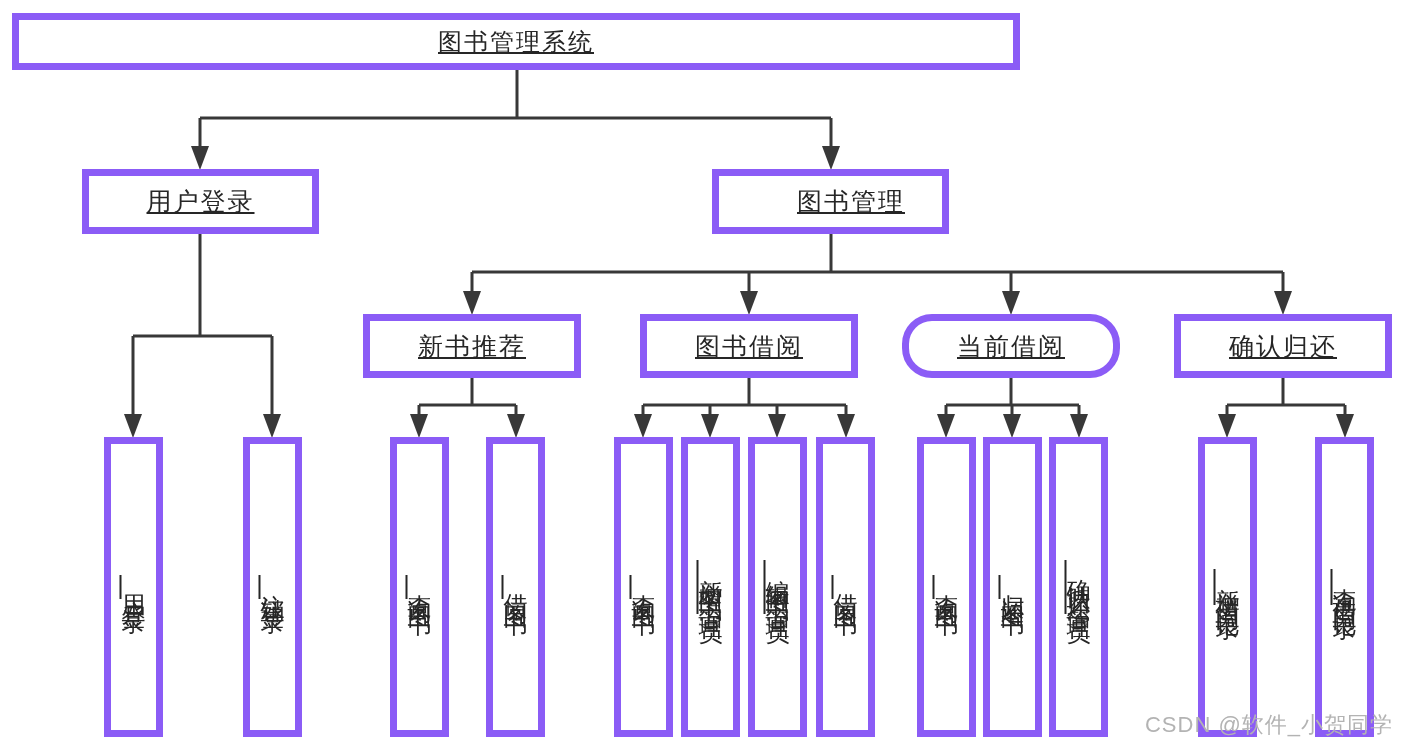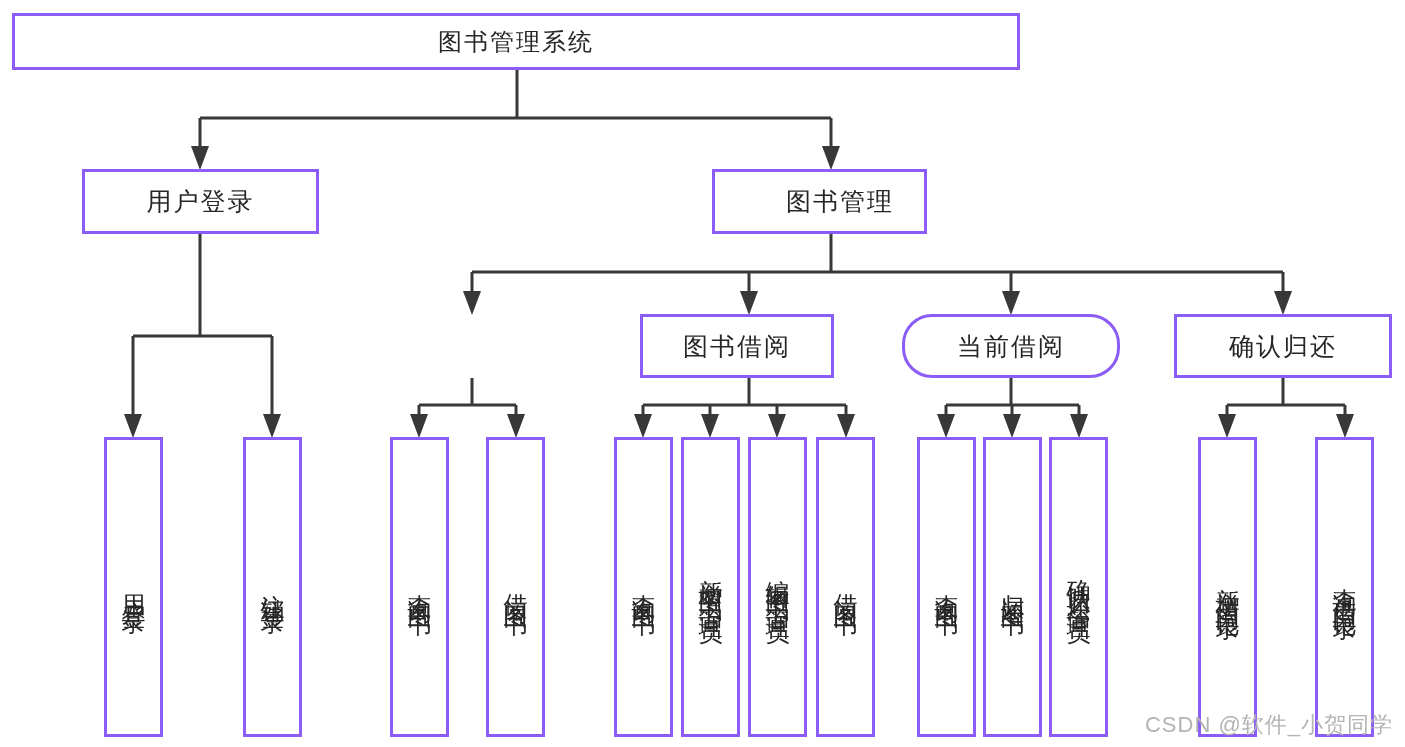--- a/index.html
+++ b/index.html
@@ -2,22 +2,22 @@
 <html><head>
 <meta charset="utf-8">
 <style>
   html,body{margin:0;padding:0;background:#ffffff;}
   #stage{
     position:relative;width:1405px;height:747px;background:#ffffff;overflow:hidden;
     font-family:"Liberation Sans", sans-serif;color:#262626;
   }
   #wires{position:absolute;left:0;top:0;width:1405px;height:747px;pointer-events:none;}
   .box{
-    position:absolute;box-sizing:border-box;border:3px solid #8b5cf6;background:#ffffff;
-    display:flex;align-items:center;justify-content:center;text-align:center;
+    position:absolute;box-sizing:border-box;border:7px solid #8b5cf6;background:#ffffff;
+    display:flex;align-items:center;justify-content:center;text-align:center;text-decoration:underline;
   }
   .hbox{font-size:25px;letter-spacing:2px;}
   .root{font-size:24px;}
   .vbox{width:59px;top:437px;height:300px;font-size:24px;}
   .vbox span{
     writing-mode:vertical-rl;text-orientation:mixed;letter-spacing:6px;
     line-height:1;white-space:nowrap;
   }
   .watermark{
     position:absolute;right:12px;bottom:7px;font-size:22px;color:#b3b3b3;
@@ -62,25 +62,28 @@
     <use href="#ah" transform="translate(1345,438)"></use>
   </svg>
 
   <div class="box hbox root" style="left:12px;top:13px;width:1008px;height:57px;">
     <span>图书管理系统</span>
   </div>
 
   <div class="box hbox" style="left:82px;top:169px;width:237px;height:65px;">
     <span>用户登录</span>
   </div>
-  <div class="box hbox" style="left:712px;top:169px;width:215px;height:65px;padding-left:41px;">
+  <div class="box hbox" style="left:712px;top:169px;width:237px;height:65px;padding-left:41px;">
     <span>图书管理</span>
   </div>
 
-  <div class="box hbox" style="left:640px;top:314px;width:194px;height:64px;text-align:right;">
+  <div class="box hbox" style="left:363px;top:314px;width:218px;height:64px;">
+    <span>新书推荐</span>
+  </div>
+  <div class="box hbox" style="left:640px;top:314px;width:218px;height:64px;text-align:right;">
     <span>图书借阅</span>
   </div>
   <div class="box hbox" style="left:902px;top:314px;width:218px;height:64px;border-radius:30px;">
     <span>当前借阅</span>
   </div>
   <div class="box hbox" style="left:1174px;top:314px;width:218px;height:64px;">
     <span>确认归还</span>
   </div>
 
   <div class="box vbox" style="left:104px;">

